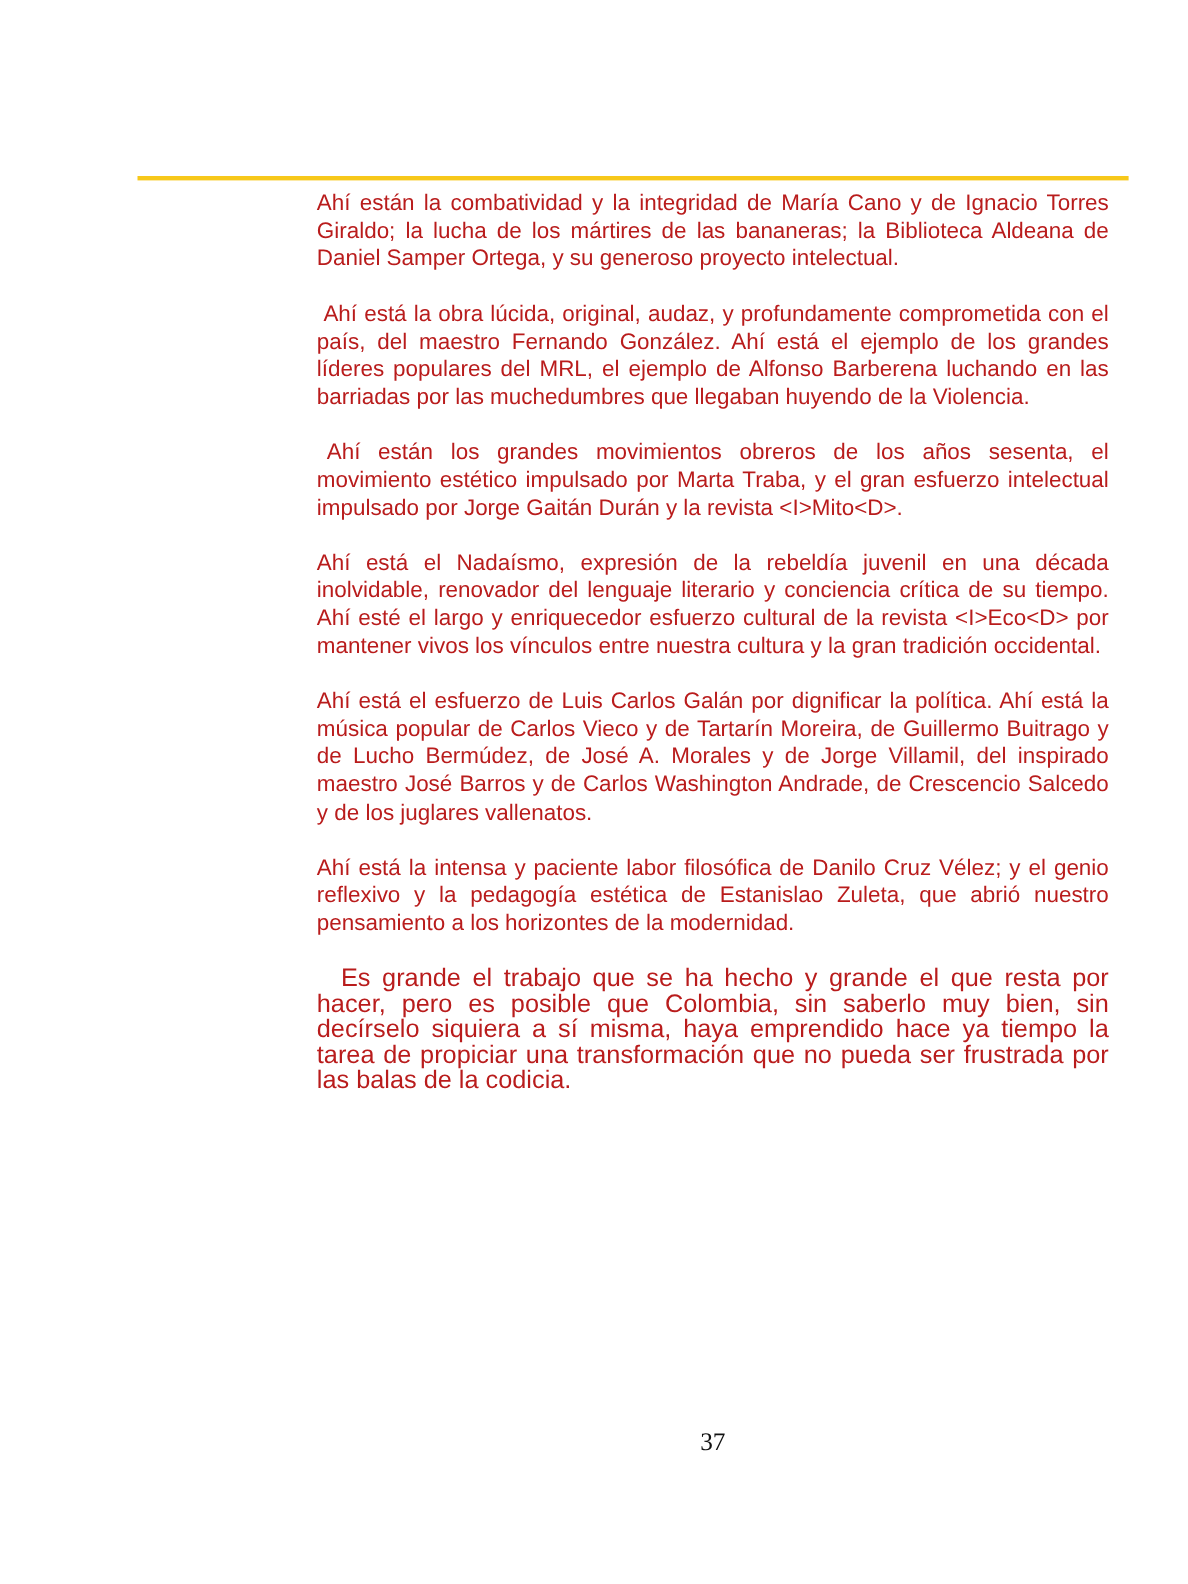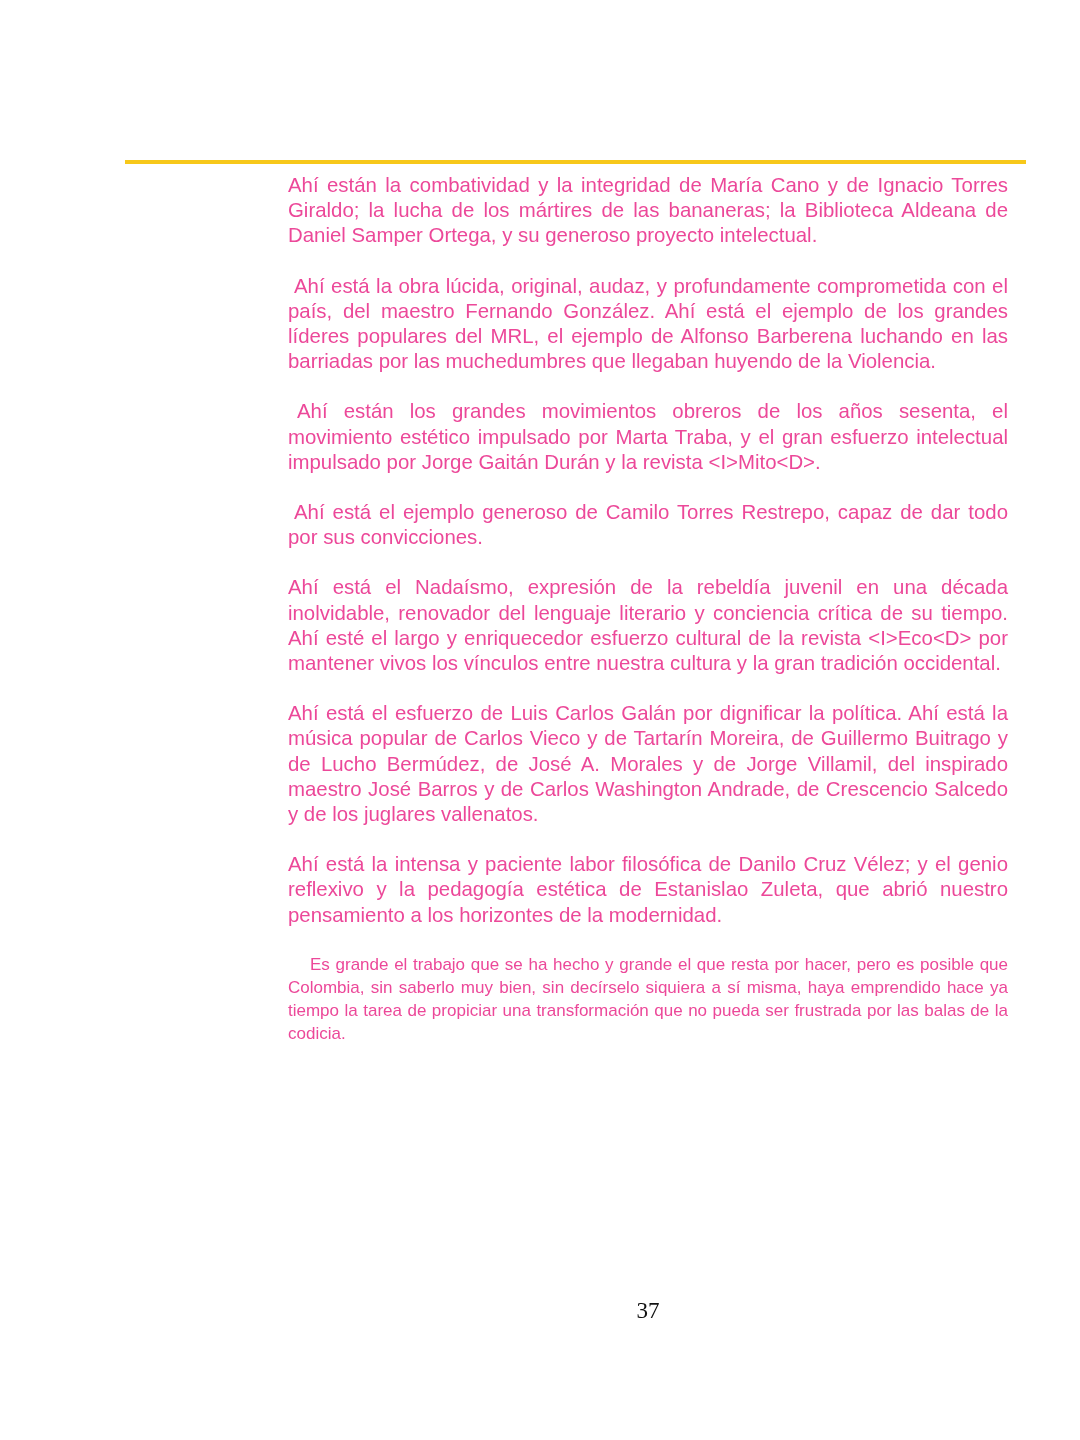--- a/index.html
+++ b/index.html
@@ -4,32 +4,32 @@
 <style>
   html, body { margin: 0; padding: 0; background: #ffffff; }
   body { width: 1080px; height: 1440px; position: relative; overflow: hidden; }
   .rule {
     position: absolute; left: 125px; top: 160px; width: 901px; height: 4px;
     background: #f7c81a;
   }
   .text-col {
     position: absolute; left: 288px; top: 173px; width: 720px;
     font-family: "Liberation Sans", sans-serif;
-    color: #ec4899;
+    color: #b91c1c;
   }
   .para {
     margin: 0 0 25px 0;
     font-size: 20.4px;
     line-height: 25.2px;
     text-align: justify;
   }
   .para.indent1 { text-indent: 6px; }
   .para.indent2 { text-indent: 9px; }
   .para.small {
-    font-size: 17px;
+    font-size: 23px;
     line-height: 23.2px;
     text-indent: 22px;
     margin-bottom: 26px;
     margin-top: 1px;
   }
   .page-number {
     position: absolute; left: 0; width: 1296px; top: 1298px;
     text-align: center;
     font-family: "Liberation Serif", serif;
     font-size: 23px;
@@ -38,20 +38,19 @@
 </style>
 </head>
 <body>
 
 <div class="rule" style="background: rgb(247, 200, 26);"></div>
 
 <div class="text-col">
   <p class="para">Ahí están la combatividad y la integridad de María Cano y de Ignacio Torres Giraldo; la lucha de los mártires de las bananeras; la Biblioteca Aldeana de Daniel Samper Ortega, y su generoso proyecto intelectual.</p>
   <p class="para indent1">Ahí está la obra lúcida, original, audaz, y profundamente comprometida con el país, del maestro Fernando González. Ahí está el ejemplo de los grandes líderes populares del MRL, el ejemplo de Alfonso Barberena luchando en las barriadas por las muchedumbres que llegaban huyendo de la Violencia.</p>
   <p class="para indent2">Ahí están los grandes movimientos obreros de los años sesenta, el movimiento estético impulsado por Marta Traba, y el gran esfuerzo intelectual impulsado por Jorge Gaitán Durán y la revista &lt;I&gt;Mito&lt;D&gt;.</p>
-  <p class="para indent1">Ahí está el ejemplo generoso de Camilo Torres Restrepo, capaz de dar todo por sus convicciones.</p>
   <p class="para">Ahí está el Nadaísmo, expresión de la rebeldía juvenil en una década inolvidable, renovador del lenguaje literario y conciencia crítica de su tiempo. Ahí esté el largo y enriquecedor esfuerzo cultural de la revista &lt;I&gt;Eco&lt;D&gt; por mantener vivos los vínculos entre nuestra cultura y la gran tradición occidental.</p>
   <p class="para">Ahí está el esfuerzo de Luis Carlos Galán por dignificar la política. Ahí está la música popular de Carlos Vieco y de Tartarín Moreira, de Guillermo Buitrago y de Lucho Bermúdez, de José A. Morales y de Jorge Villamil, del inspirado maestro José Barros y de Carlos Washington Andrade, de Crescencio Salcedo y de los juglares vallenatos.</p>
   <p class="para">Ahí está la intensa y paciente labor filosófica de Danilo Cruz Vélez; y el genio reflexivo y la pedagogía estética de Estanislao Zuleta, que abrió nuestro pensamiento a los horizontes de la modernidad.</p>
   <p class="para small">Es grande el trabajo que se ha hecho y grande el que resta por hacer, pero es posible que Colombia, sin saberlo muy bien, sin decírselo siquiera a sí misma, haya emprendido hace ya tiempo la tarea de propiciar una transformación que no pueda ser frustrada por las balas de la codicia.</p>
 </div>
 
 <div class="page-number">37</div>
 
 </body></html>

